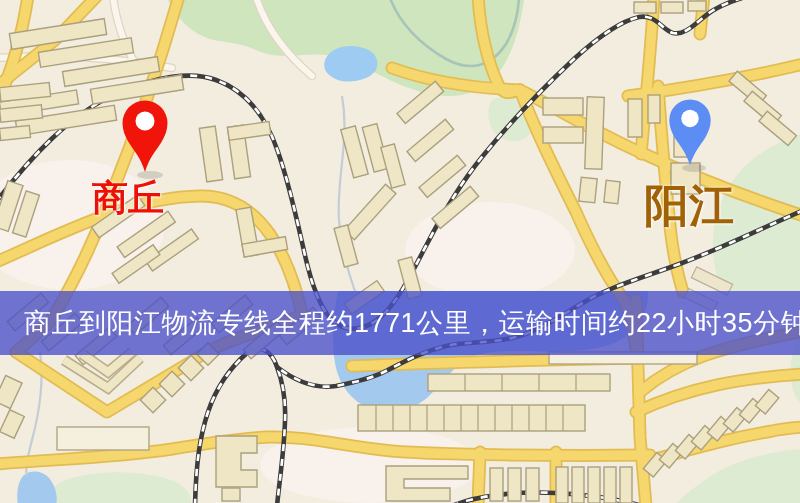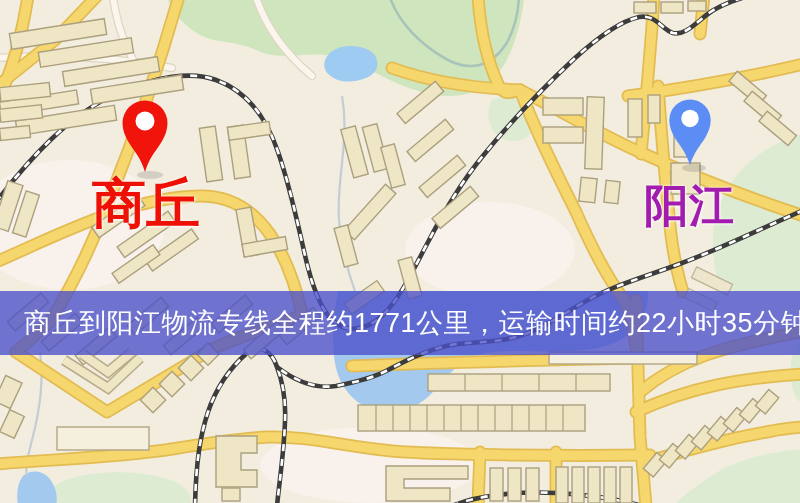--- a/index.html
+++ b/index.html
@@ -28,21 +28,21 @@
   .chev1{fill:none;stroke:#B9AC8C;stroke-width:11;}
   .chev2{fill:none;stroke:#EFE6C4;stroke-width:8;}
 
   .banner{position:absolute;left:0;top:291px;width:800px;height:64px;}
   .banner-bg{position:absolute;inset:0;opacity:.78;}
   .banner-text{position:relative;height:64px;line-height:64px;padding-left:24px;
                font-size:27px;letter-spacing:.5px;white-space:nowrap;}
 
   .city-label{position:absolute;font-weight:700;white-space:nowrap;
               text-shadow:0 0 3px rgba(255,255,255,.9),1px 1px 2px rgba(255,255,255,.8);}
-  .label-origin{left:92px;top:168px;font-size:54px;}
+  .label-origin{left:92px;top:174px;font-size:36px;}
   .label-dest{left:644px;top:176px;font-size:45px;}
 </style>
 </head>
 <body>
 
 <div class="stage">
 
   <svg width="800" height="503" viewBox="0 0 800 503">
     <defs>
       <path id="r1" d="M28,-4 C22,35 14,65 0,96"></path>
@@ -416,14 +416,14 @@
       <path d="M0,46 C-4.5,31 -11,25 -16.5,16 C-20,10 -22.5,4 -22.5,-3 A22.5,22.5 0 1 1 22.5,-3 C22.5,4 20,10 16.5,16 C11,25 4.5,31 0,46 Z" fill="#F0140B"></path>
       <circle cx="0" cy="-5" r="9.5" fill="#FFFFFF"></circle>
     </g>
     <g transform="translate(690,123) scale(0.92)" style="pointer-events:auto">
       <path d="M0,46 C-4.5,31 -11,25 -16.5,16 C-20,10 -22.5,4 -22.5,-3 A22.5,22.5 0 1 1 22.5,-3 C22.5,4 20,10 16.5,16 C11,25 4.5,31 0,46 Z" fill="#5B8DF5"></path>
       <circle cx="0" cy="-5" r="9.5" fill="#FFFFFF"></circle>
     </g>
   </svg>
 
   <div class="city-label label-origin" style="color: rgb(238, 16, 4);">商丘</div>
-  <div class="city-label label-dest" style="color: #a21caf; font-family: Liberation Serif, serif;">阳江</div>
+  <div class="city-label label-dest" style="color: #a16207; font-family: Liberation Serif, serif;">阳江</div>
 </div>
 
 </body></html>

